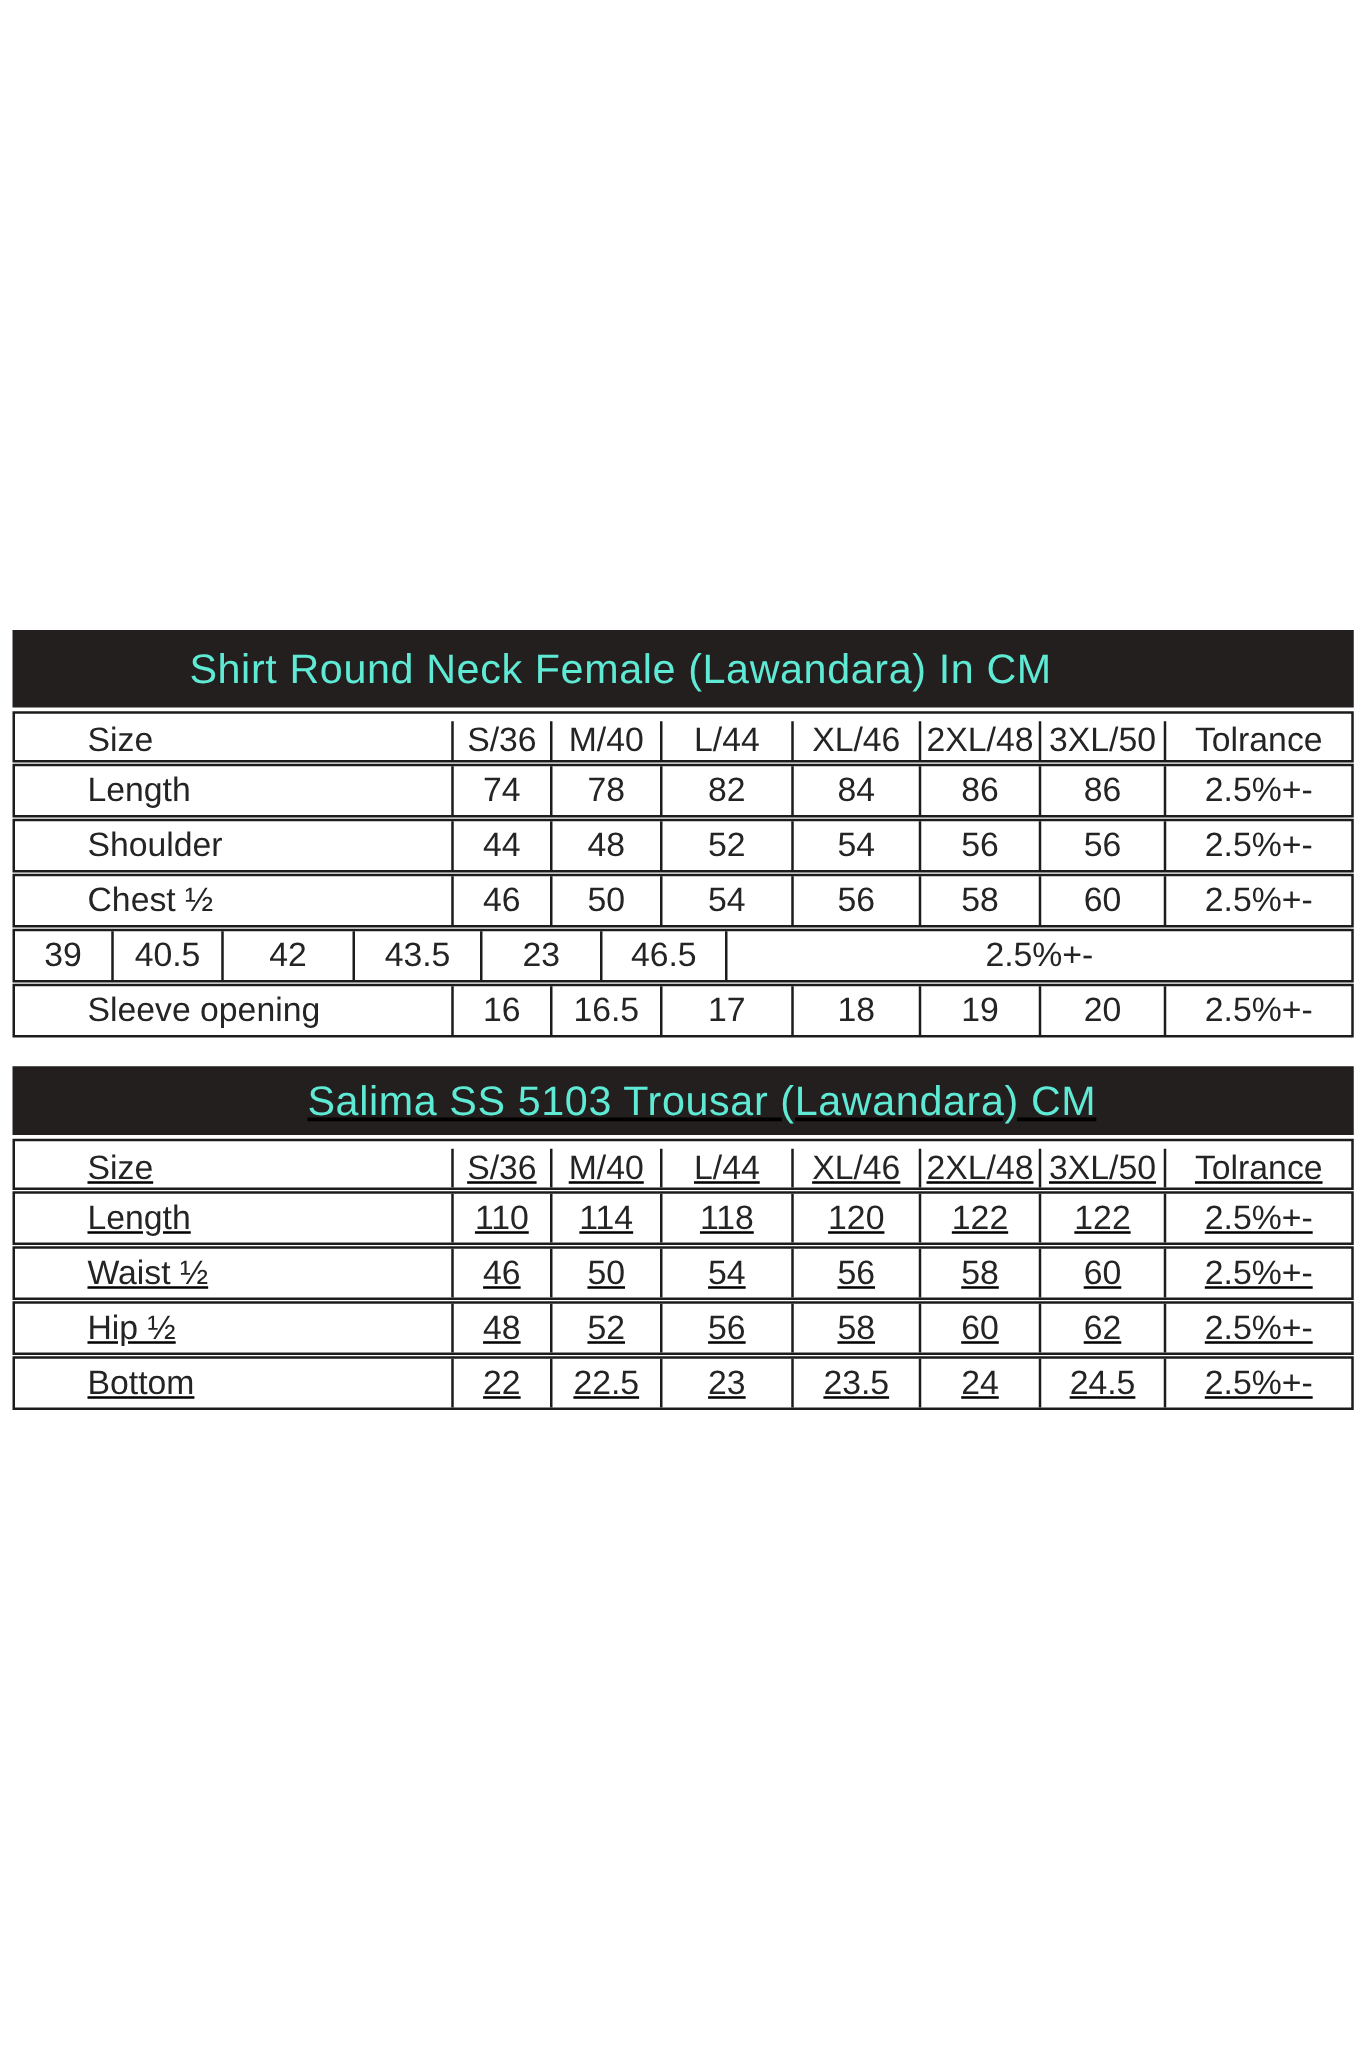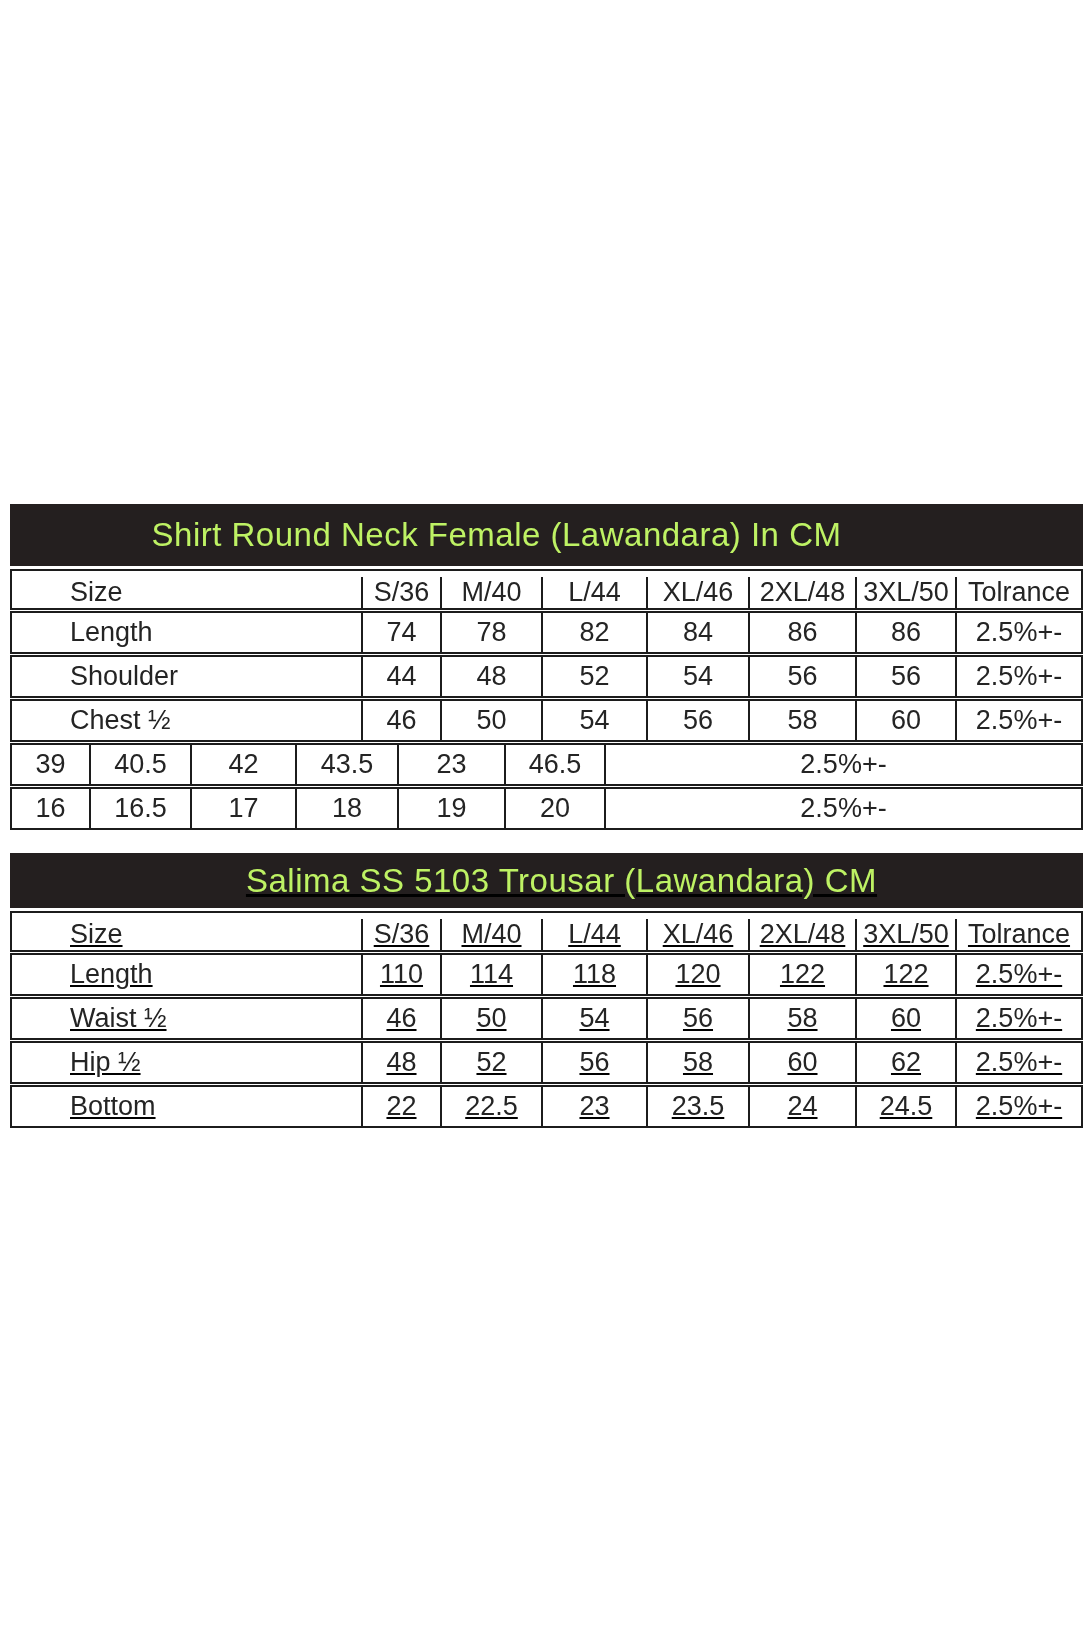--- a/index.html
+++ b/index.html
@@ -18,21 +18,21 @@
   .table-block {
     position: absolute;
     left: 10px;
     width: 1073px;
   }
   #table-0 { top: 504px; }
   #table-1 { top: 853px; text-decoration: underline; }
 
   .banner {
     background: #241f1f;
-    color: #bef264;
+    color: #5eead4;
     display: flex;
     align-items: center;
     justify-content: center;
     font-size: 33px;
     letter-spacing: 0.5px;
     height: 62px;
     box-sizing: border-box;
   }
   #table-0 .banner { padding-right: 100px; }
   #table-1 .banner { height: 55px; padding-left: 30px; }
@@ -58,24 +58,24 @@
     font-size: 27px;
     color: #242424;
     white-space: nowrap;
     overflow: hidden;
   }
   .cell:last-child { border-right: none; flex: 1; }
   .cell.label { justify-content: flex-start; padding-left: 58px; }
 
   .c0 { width: 351px; }
   .c1 { width: 79px; }
-  .c2 { width: 101px; }
+  .c2 { width: 88px; }
   .c3 { width: 105px; }
   .c4 { width: 102px; }
-  .c5 { width: 107px; }
+  .c5 { width: 96px; }
   .c6 { width: 100px; }
 </style>
 </head>
 <body>
 
 <div class="canvas">
 
   <section class="table-block" id="table-0">
     <div class="banner">
       <span>Shirt Round Neck Female (Lawandara) In CM</span>
@@ -124,20 +124,21 @@
         <div class="row">
           <div class="cell c1">39</div>
           <div class="cell c2">40.5</div>
           <div class="cell c3">42</div>
           <div class="cell c4">43.5</div>
           <div class="cell c5">23</div>
           <div class="cell c6">46.5</div>
           <div class="cell c7">2.5%+-</div>
         </div>
         <div class="row">
+          <div class="cell c0 label">Sleeve opening</div>
           <div class="cell c1">16</div>
           <div class="cell c2">16.5</div>
           <div class="cell c3">17</div>
           <div class="cell c4">18</div>
           <div class="cell c5">19</div>
           <div class="cell c6">20</div>
           <div class="cell c7">2.5%+-</div>
         </div>
       </div>
   </section>

